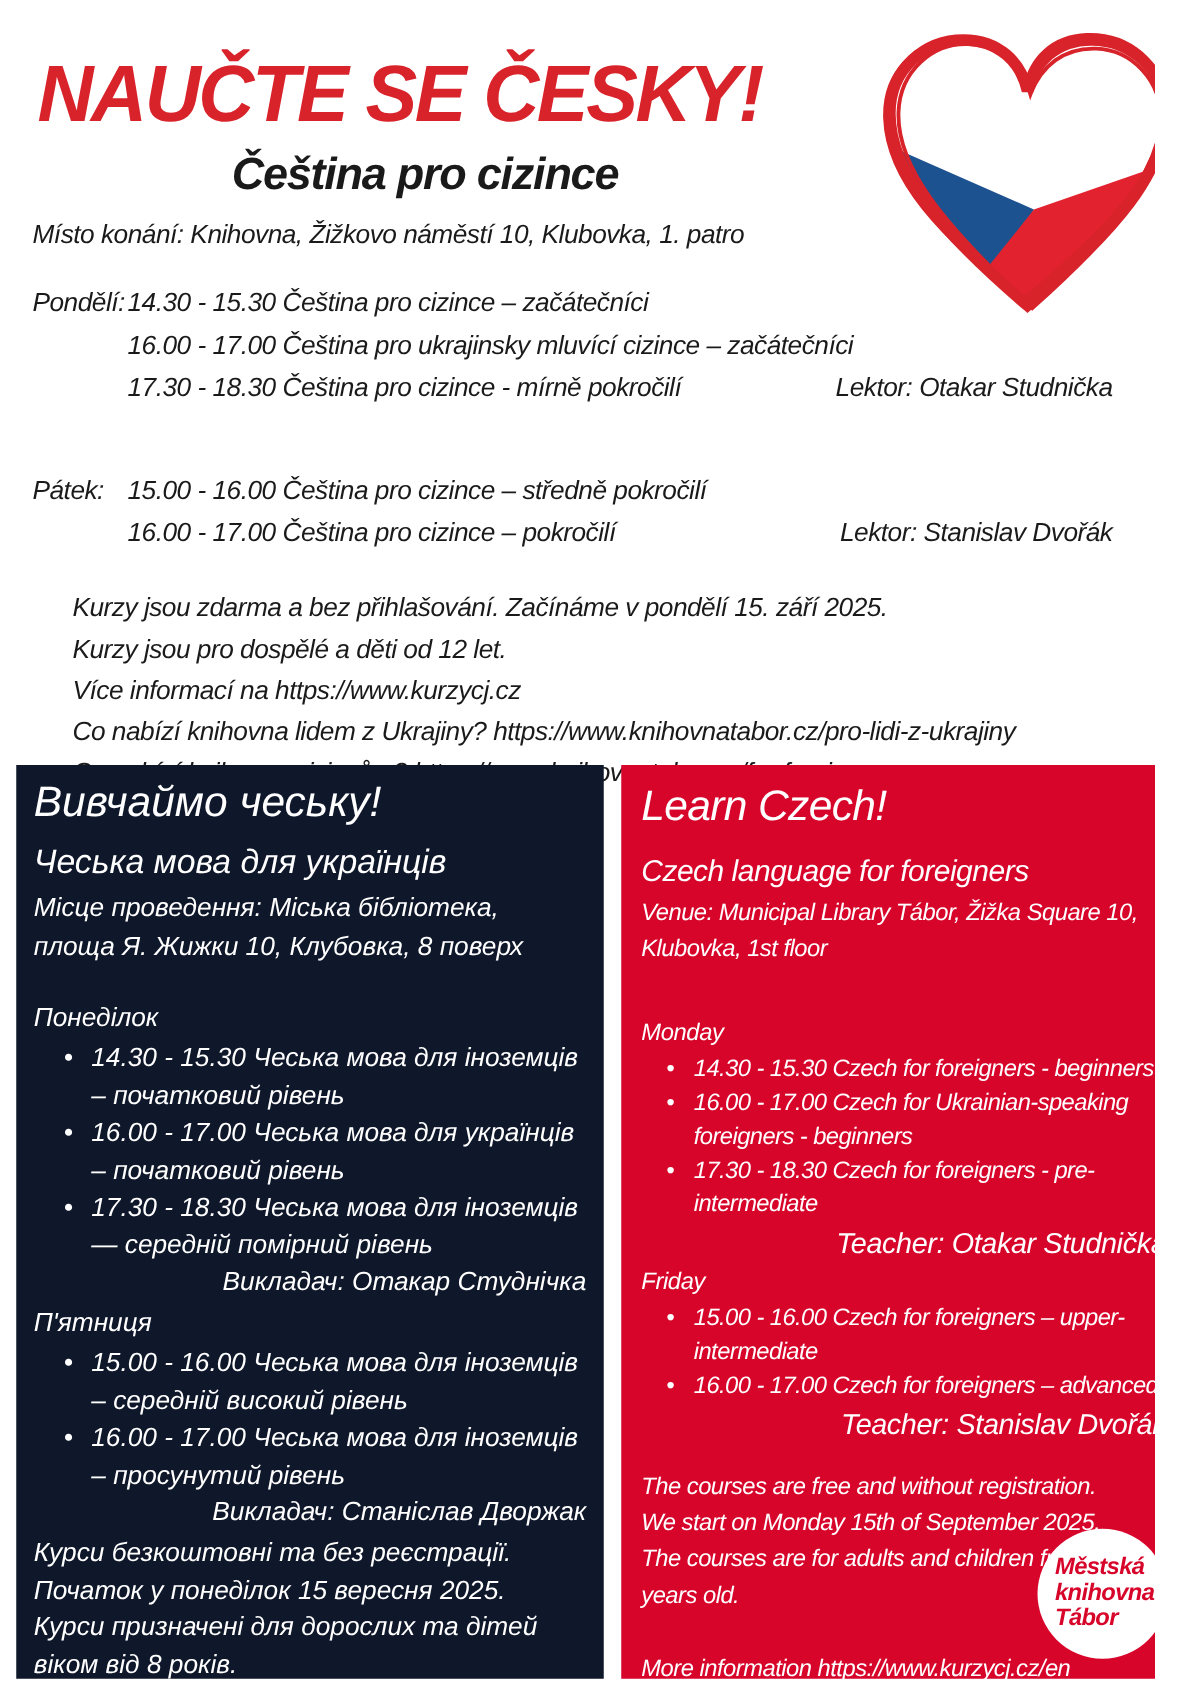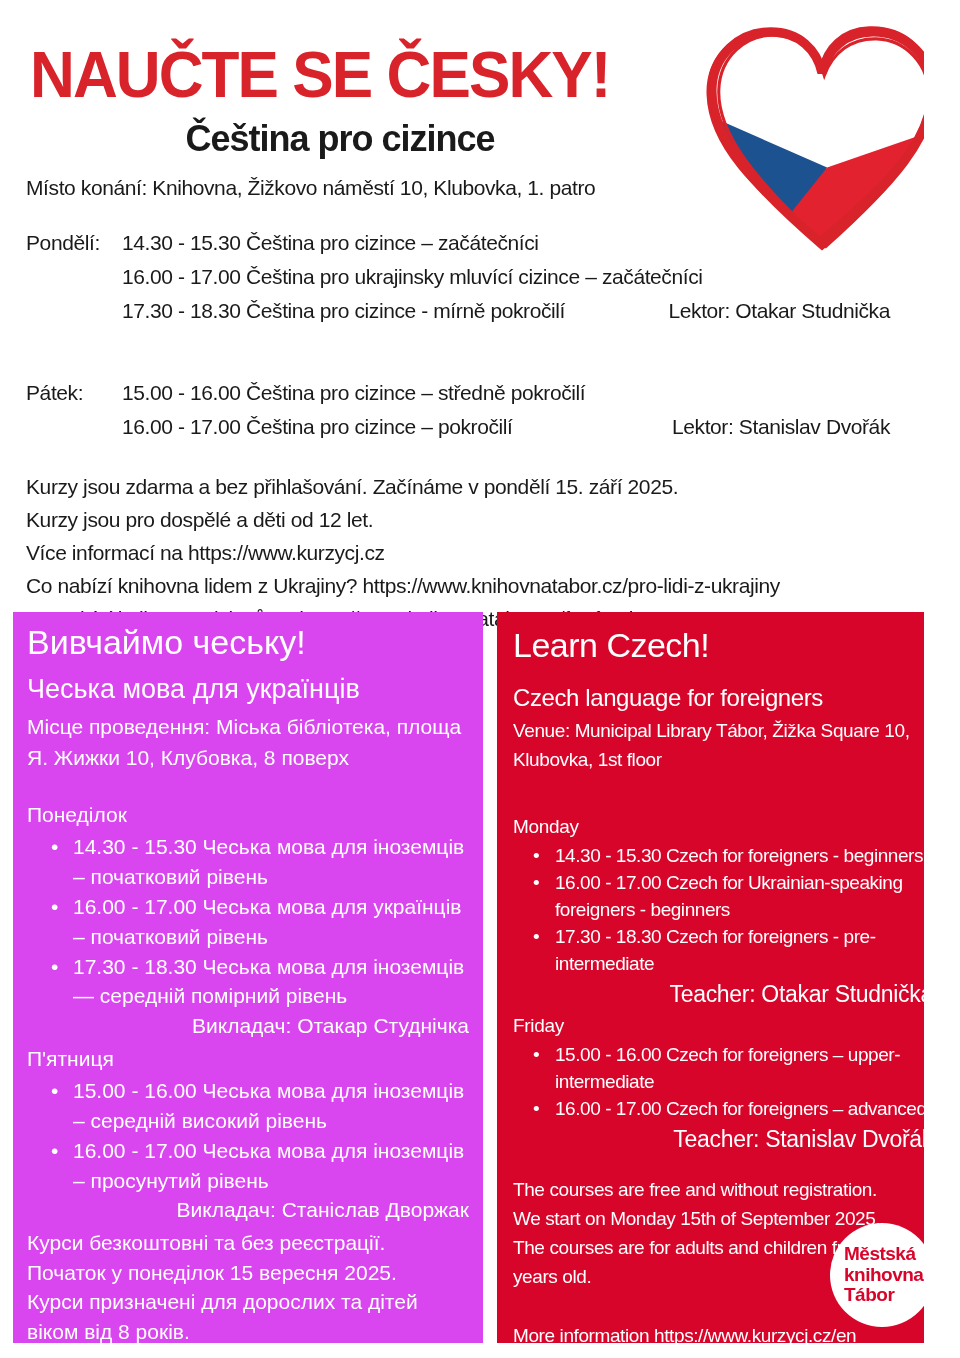--- a/index.html
+++ b/index.html
@@ -4,20 +4,21 @@
 <style>
   * { margin: 0; padding: 0; box-sizing: border-box; }
   html, body { background: #ffffff; }
   body { font-family: "Liberation Sans", sans-serif; }
   .page {
     position: relative;
     width: 924px;
     height: 1358px;
     background: #ffffff;
     overflow: hidden;
+    font-style: italic;
   }
 
   
   .top-section { position: absolute; top: 0; left: 0; width: 960px; height: 612px; }
   .main-title {
     margin: 38px 0 0 30px;
     font-size: 64px;
     font-weight: 800;
     letter-spacing: -2px;
     color: #d9232b;
@@ -34,42 +35,42 @@
     letter-spacing: -1px;
     color: #1a1a1a;
   }
   .venue-line {
     margin: 16px 0 0 26px;
     font-size: 21px;
     letter-spacing: -0.4px;
     color: #1a1a1a;
   }
   .schedule { margin: 26px 0 0 26px; position: relative; }
-  .sched-row { display: flex; line-height: 34px; font-size: 21px; letter-spacing: -0.4px; color: #1a1a1a; position: relative; width: 910px; gap: 20px; }
+  .sched-row { display: flex; line-height: 34px; font-size: 21px; letter-spacing: -0.4px; color: #1a1a1a; position: relative; width: 910px; }
   .sched-day { width: 76px; flex: 0 0 76px; }
   .sched-text { white-space: nowrap; }
   .sched-lektor { position: absolute; right: 46px; top: 0; white-space: nowrap; }
   .sched-gap { height: 48px; }
   .info-block { margin: 26px 0 0 26px; }
-  .info-line { font-size: 21px; letter-spacing: -0.4px; line-height: 33px; color: #1a1a1a; }
+  .info-line { font-size: 21px; letter-spacing: -0.4px; line-height: 33px; color: #1a1a1a; margin-left: 32px; }
 
   
   .heart-wrap { position: absolute; top: 14px; left: 693px; width: 258px; height: 256px; }
 
   
   .panels {
     position: absolute;
     top: 612px; left: 13px;
     width: 934px; height: 731px;
     display: flex;
     gap: 14px;
   }
   .panel-blue {
     width: 470px; flex: 0 0 470px;
-    background: #d946ef;
+    background: #0f172a;
     color: #ffffff;
     padding: 8px 14px 10px 14px;
   }
   .panel-red {
     flex: 1;
     background: #d8052b;
     color: #ffffff;
     padding: 10px 14px 10px 16px;
     position: relative;
   }

